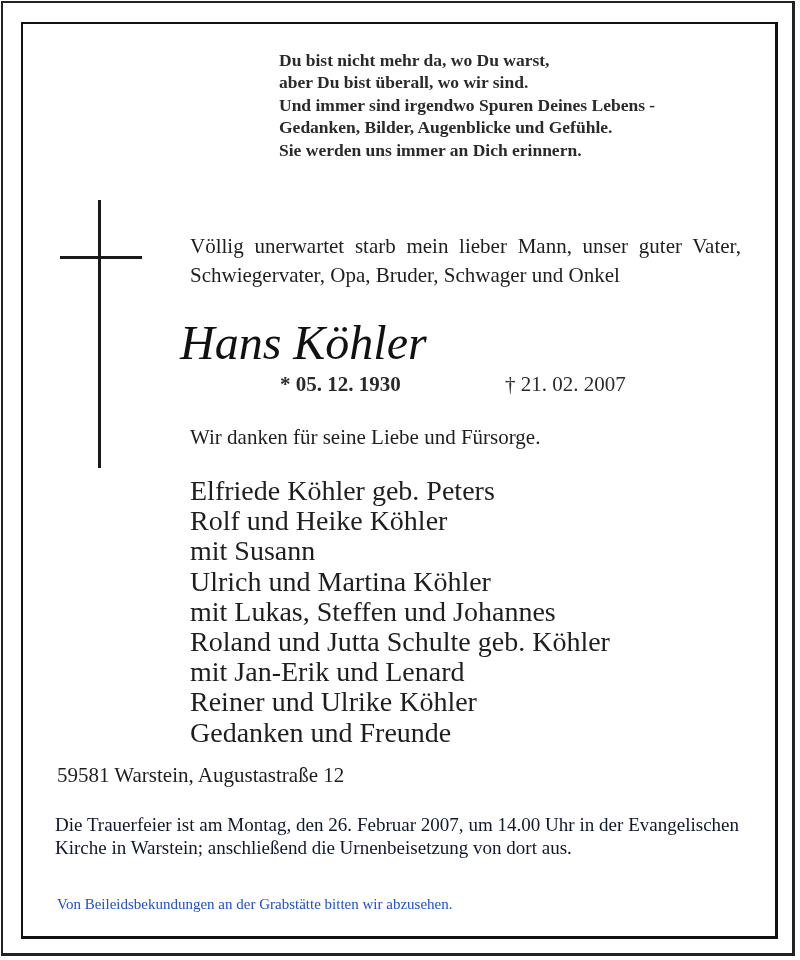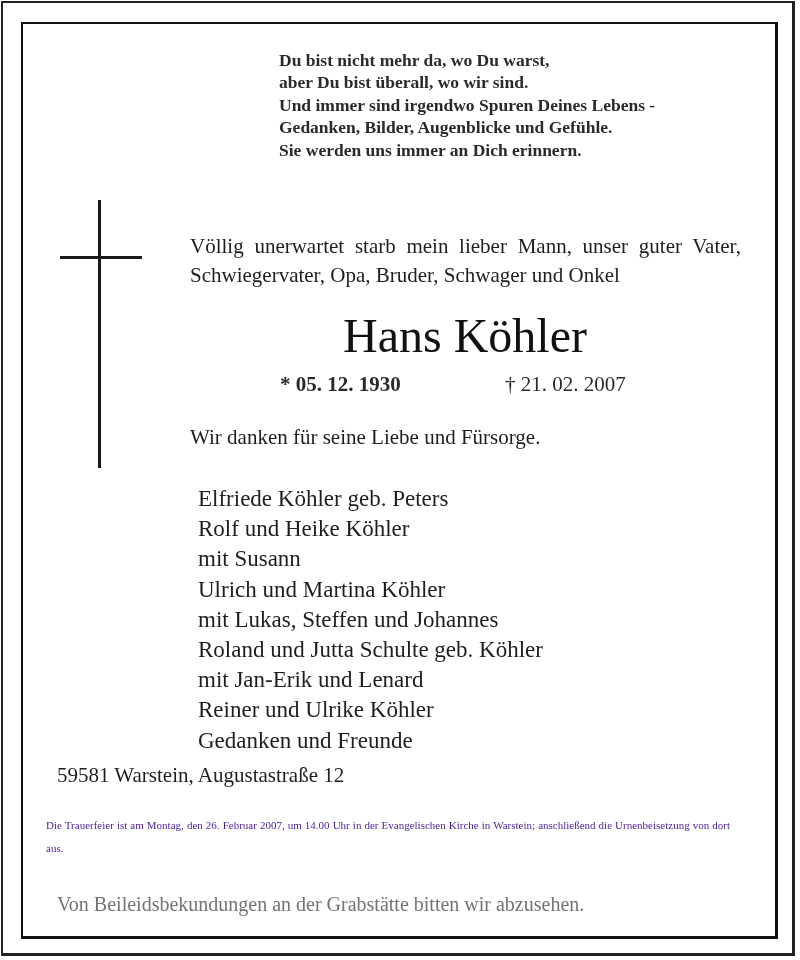--- a/index.html
+++ b/index.html
@@ -3,30 +3,30 @@
   <meta charset="utf-8">
   <style>
     html, body { margin: 0; padding: 0; background: #ffffff; }
     body { width: 800px; height: 960px; position: relative; overflow: hidden; font-family: "Liberation Serif", "DejaVu Serif", serif; color: #1a1a1a; }
     .outer-frame { position: absolute; left: 1px; top: 1px; width: 794px; height: 955px; border: 2px solid #222; border-right-width: 3px; border-bottom-width: 3px; box-sizing: border-box; }
     .inner-frame { position: absolute; left: 21px; top: 22px; width: 757px; height: 917px; border: 2px solid #111; border-right-width: 3px; border-bottom-width: 3px; box-sizing: border-box; }
     .poem { position: absolute; left: 279px; top: 49px; font-size: 17.5px; line-height: 22.4px; color: #2a2a2a; white-space: pre; font-weight: bold; }
     .cross-v { position: absolute; left: 98px; top: 200px; width: 3px; height: 268px; background: #1a1a1a; }
     .cross-h { position: absolute; left: 60px; top: 256px; width: 82px; height: 3px; background: #1a1a1a; }
     .intro { position: absolute; left: 190px; top: 198px; width: 551px; font-size: 21px; line-height: 28.5px; text-align: justify; color: #1e1e1e; margin-top: 34px; }
-    .name { position: absolute; left: 180px; top: 308px; width: 570px; text-align: center; font-size: 48px; line-height: 56px; color: #111; }
+    .name { position: absolute; left: 180px; top: 315px; width: 570px; text-align: left; font-size: 48px; line-height: 56px; color: #111; font-style: italic; }
     .dates { position: absolute; left: 280px; top: 370px; width: 400px; font-size: 21px; line-height: 28px; color: #2a2a2a; }
     .date-born { position: absolute; left: 0; top: 0; white-space: nowrap; font-weight: bold; }
     .date-died { position: absolute; left: 225px; top: 0; white-space: nowrap; }
     .thanks { position: absolute; left: 190px; top: 423px; font-size: 21px; line-height: 28px; color: #1e1e1e; white-space: nowrap; }
-    .family { position: absolute; left: 190px; top: 476px; font-size: 23px; line-height: 30.2px; color: #1e1e1e; margin: 8px; padding: 0; list-style: none; }
+    .family { position: absolute; left: 190px; top: 476px; font-size: 28px; line-height: 30.2px; color: #1e1e1e; margin: 0; padding: 0; list-style: none; }
     .family li { white-space: nowrap; }
     .address { position: absolute; left: 57px; top: 761px; font-size: 21px; line-height: 28px; color: #1e1e1e; white-space: nowrap; }
-    .ceremony { position: absolute; left: 46px; top: 814px; width: 684px; font-size: 11px; line-height: 22.8px; text-align: justify; color: #4c1d95; }
-    .request { position: absolute; left: 57px; top: 893px; font-size: 20px; line-height: 22px; color: #737373; white-space: nowrap; }
+    .ceremony { position: absolute; left: 55px; top: 814px; width: 684px; font-size: 19px; line-height: 22.8px; text-align: justify; color: #0f172a; }
+    .request { position: absolute; left: 57px; top: 893px; font-size: 15px; line-height: 22px; color: #1d4ed8; white-space: nowrap; }
   </style>
 </head>
 <body>
 
 <div class="outer-frame"></div>
 <div class="inner-frame"></div>
 
 <div class="poem"><div>Du bist nicht mehr da, wo Du warst,</div><div>aber Du bist überall, wo wir sind.</div><div>Und immer sind irgendwo Spuren Deines Lebens -</div><div>Gedanken, Bilder, Augenblicke und Gefühle.</div><div>Sie werden uns immer an Dich erinnern.</div></div>
 
 <div>

